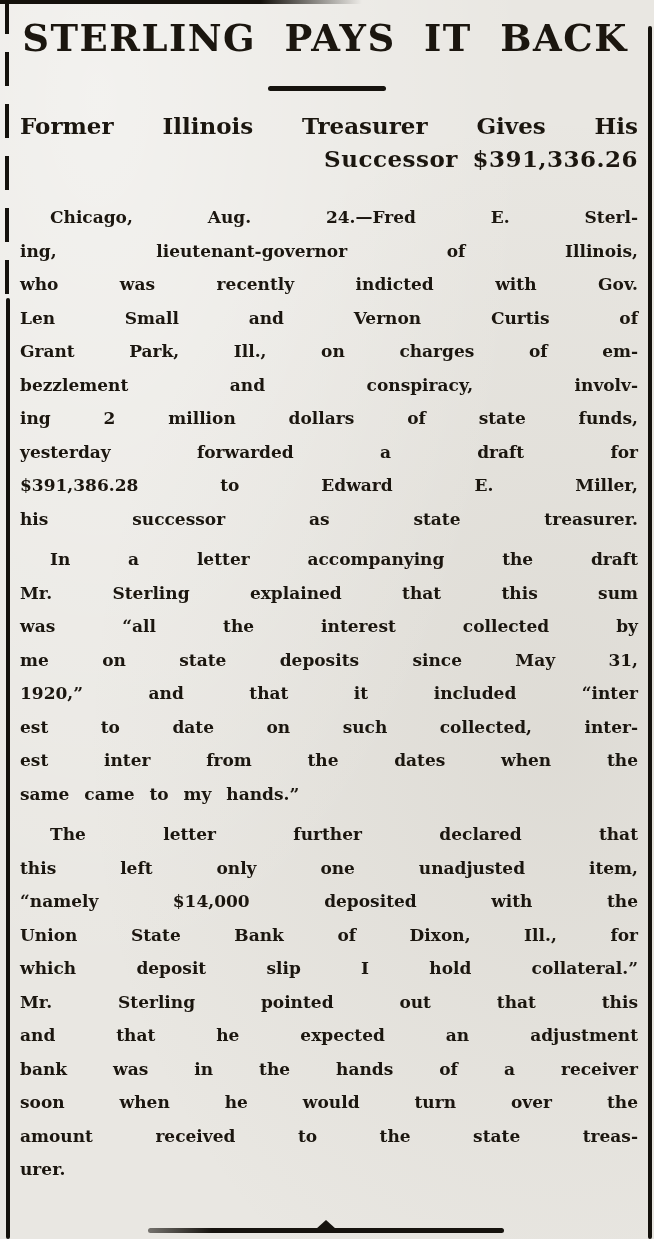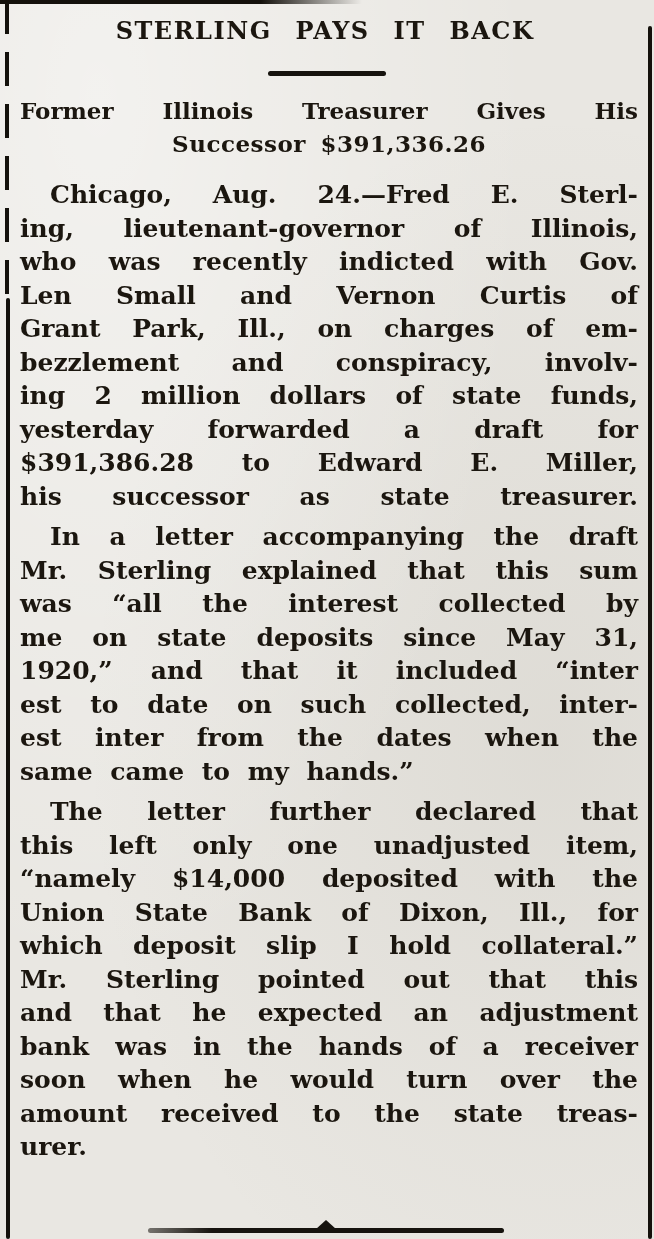--- a/index.html
+++ b/index.html
@@ -32,47 +32,47 @@
   }
   .rule-right {
     position: absolute; left: 648px; top: 26px; bottom: 0; width: 4px;
     background: #14110c; border-radius: 2px;
   }
 
   
   .headline {
     margin: 16px 26px 0 22px;
     text-align: center;
-    font-size: 24px;
+    font-size: 37px;
     font-weight: 700;
     letter-spacing: 1.5px;
     word-spacing: 14px;
     white-space: nowrap;
   }
   .head-divider {
     width: 118px; height: 5px;
     background: #16130e;
     border-radius: 3px;
     margin: 26px auto 0 auto;
   }
 
   
   .subhead {
     margin: 18px 16px 0 20px;
     font-size: 23px;
     font-weight: 700;
     line-height: 33px;
   }
   .subhead-l1 { text-align: justify; text-align-last: justify; word-spacing: 4px; }
-  .subhead-l2 { text-align: center; word-spacing: 6px; letter-spacing: 0.5px; }
+  .subhead-l2 { text-align: right; word-spacing: 6px; letter-spacing: 0.5px; }
 
   
   .body-copy {
-    margin: 18px 16px 0 20px;
-    font-size: 25px;
+    margin: 26px 16px 0 20px;
+    font-size: 17px;
     font-weight: 700;
     line-height: 33.5px;
   }
   .paragraph { margin-top: 7px; }
   .line {
     text-align: justify;
     text-align-last: justify;
     word-spacing: 3px;
     white-space: normal;
   }

